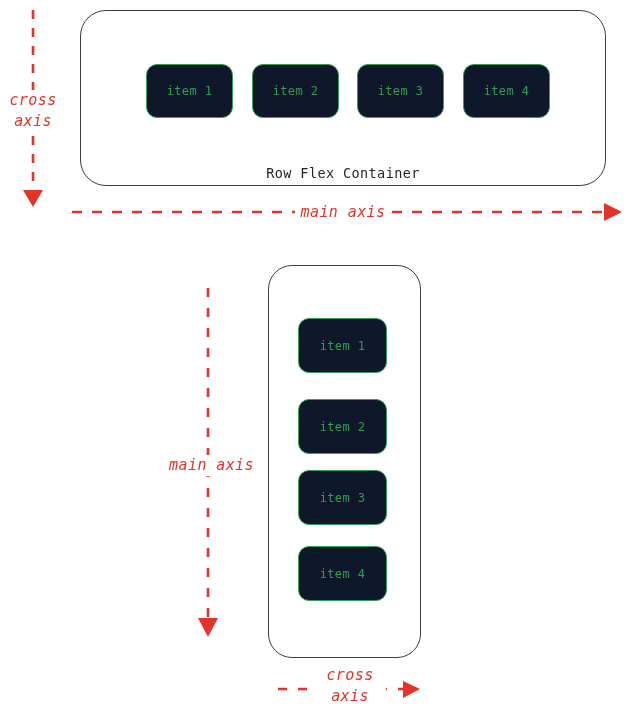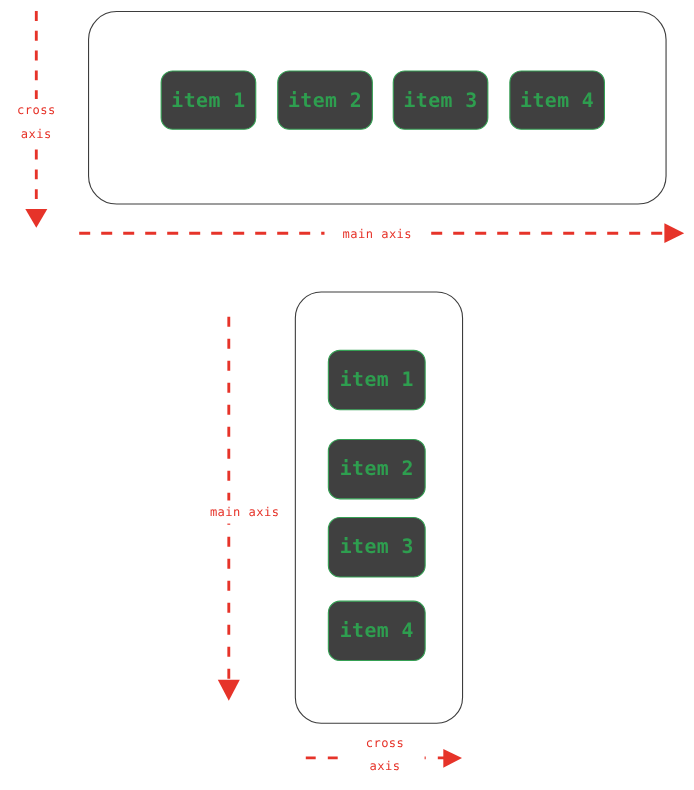--- a/index.html
+++ b/index.html
@@ -48,29 +48,28 @@
     width: 153px;
     height: 393px;
     border-radius: 24px;
   }
 
   
   .flex-item {
     position: absolute;
     border: 1.3px solid #35a054;
     border-radius: 11px;
-    background: #404040;
+    background: #0f172a;
     color: #2e9e4f;
-    font-size: 18px;
+    font-size: 12px;
     letter-spacing: 0.4px;
     display: flex;
     align-items: center;
     justify-content: center;
     box-sizing: border-box;
-    font-weight: bold;
   }
   .row-item {
     top: 64px;
     width: 87px;
     height: 54px;
   }
   #row-item-0 { left: 146px; }
   #row-item-1 { left: 252px; }
   #row-item-2 { left: 357px; }
   #row-item-3 { left: 463px; }
@@ -103,26 +102,27 @@
   #column-caption {
     left: 268px;
     top: 615px;
     width: 153px;
   }
 
   
   .axis-label {
     position: absolute;
     color: #e63329;
-    font-size: 11px;
+    font-size: 15px;
     letter-spacing: 0.4px;
     line-height: 21px;
     text-align: center;
     white-space: pre;
     background: #ffffff;
+    font-style: italic;
   }
   #cross-axis-top-label {
     left: 0px;
     top: 90px;
     width: 66px;
   }
   #main-axis-row-label {
     left: 295px;
     top: 202px;
     width: 92px;
@@ -165,20 +165,21 @@
     <polygon points="403,681 403,698 420,689" fill="#e63329"></polygon>
   </svg>
 
   <div class="flex-container" id="row-container"></div>
 
   <div class="flex-item row-item" id="row-item-0">item 1</div>
   <div class="flex-item row-item" id="row-item-1">item 2</div>
   <div class="flex-item row-item" id="row-item-2">item 3</div>
   <div class="flex-item row-item" id="row-item-3">item 4</div>
 
+  <div class="container-caption" id="row-caption">Row Flex Container</div>
 
   <div class="axis-label" id="cross-axis-top-label">cross
 axis</div>
 
   <div class="axis-label" id="main-axis-row-label">main axis</div>
 
   <div class="flex-container" id="column-container"></div>
 
   <div class="flex-item col-item" id="col-item-0">item 1</div>
   <div class="flex-item col-item" id="col-item-1">item 2</div>

